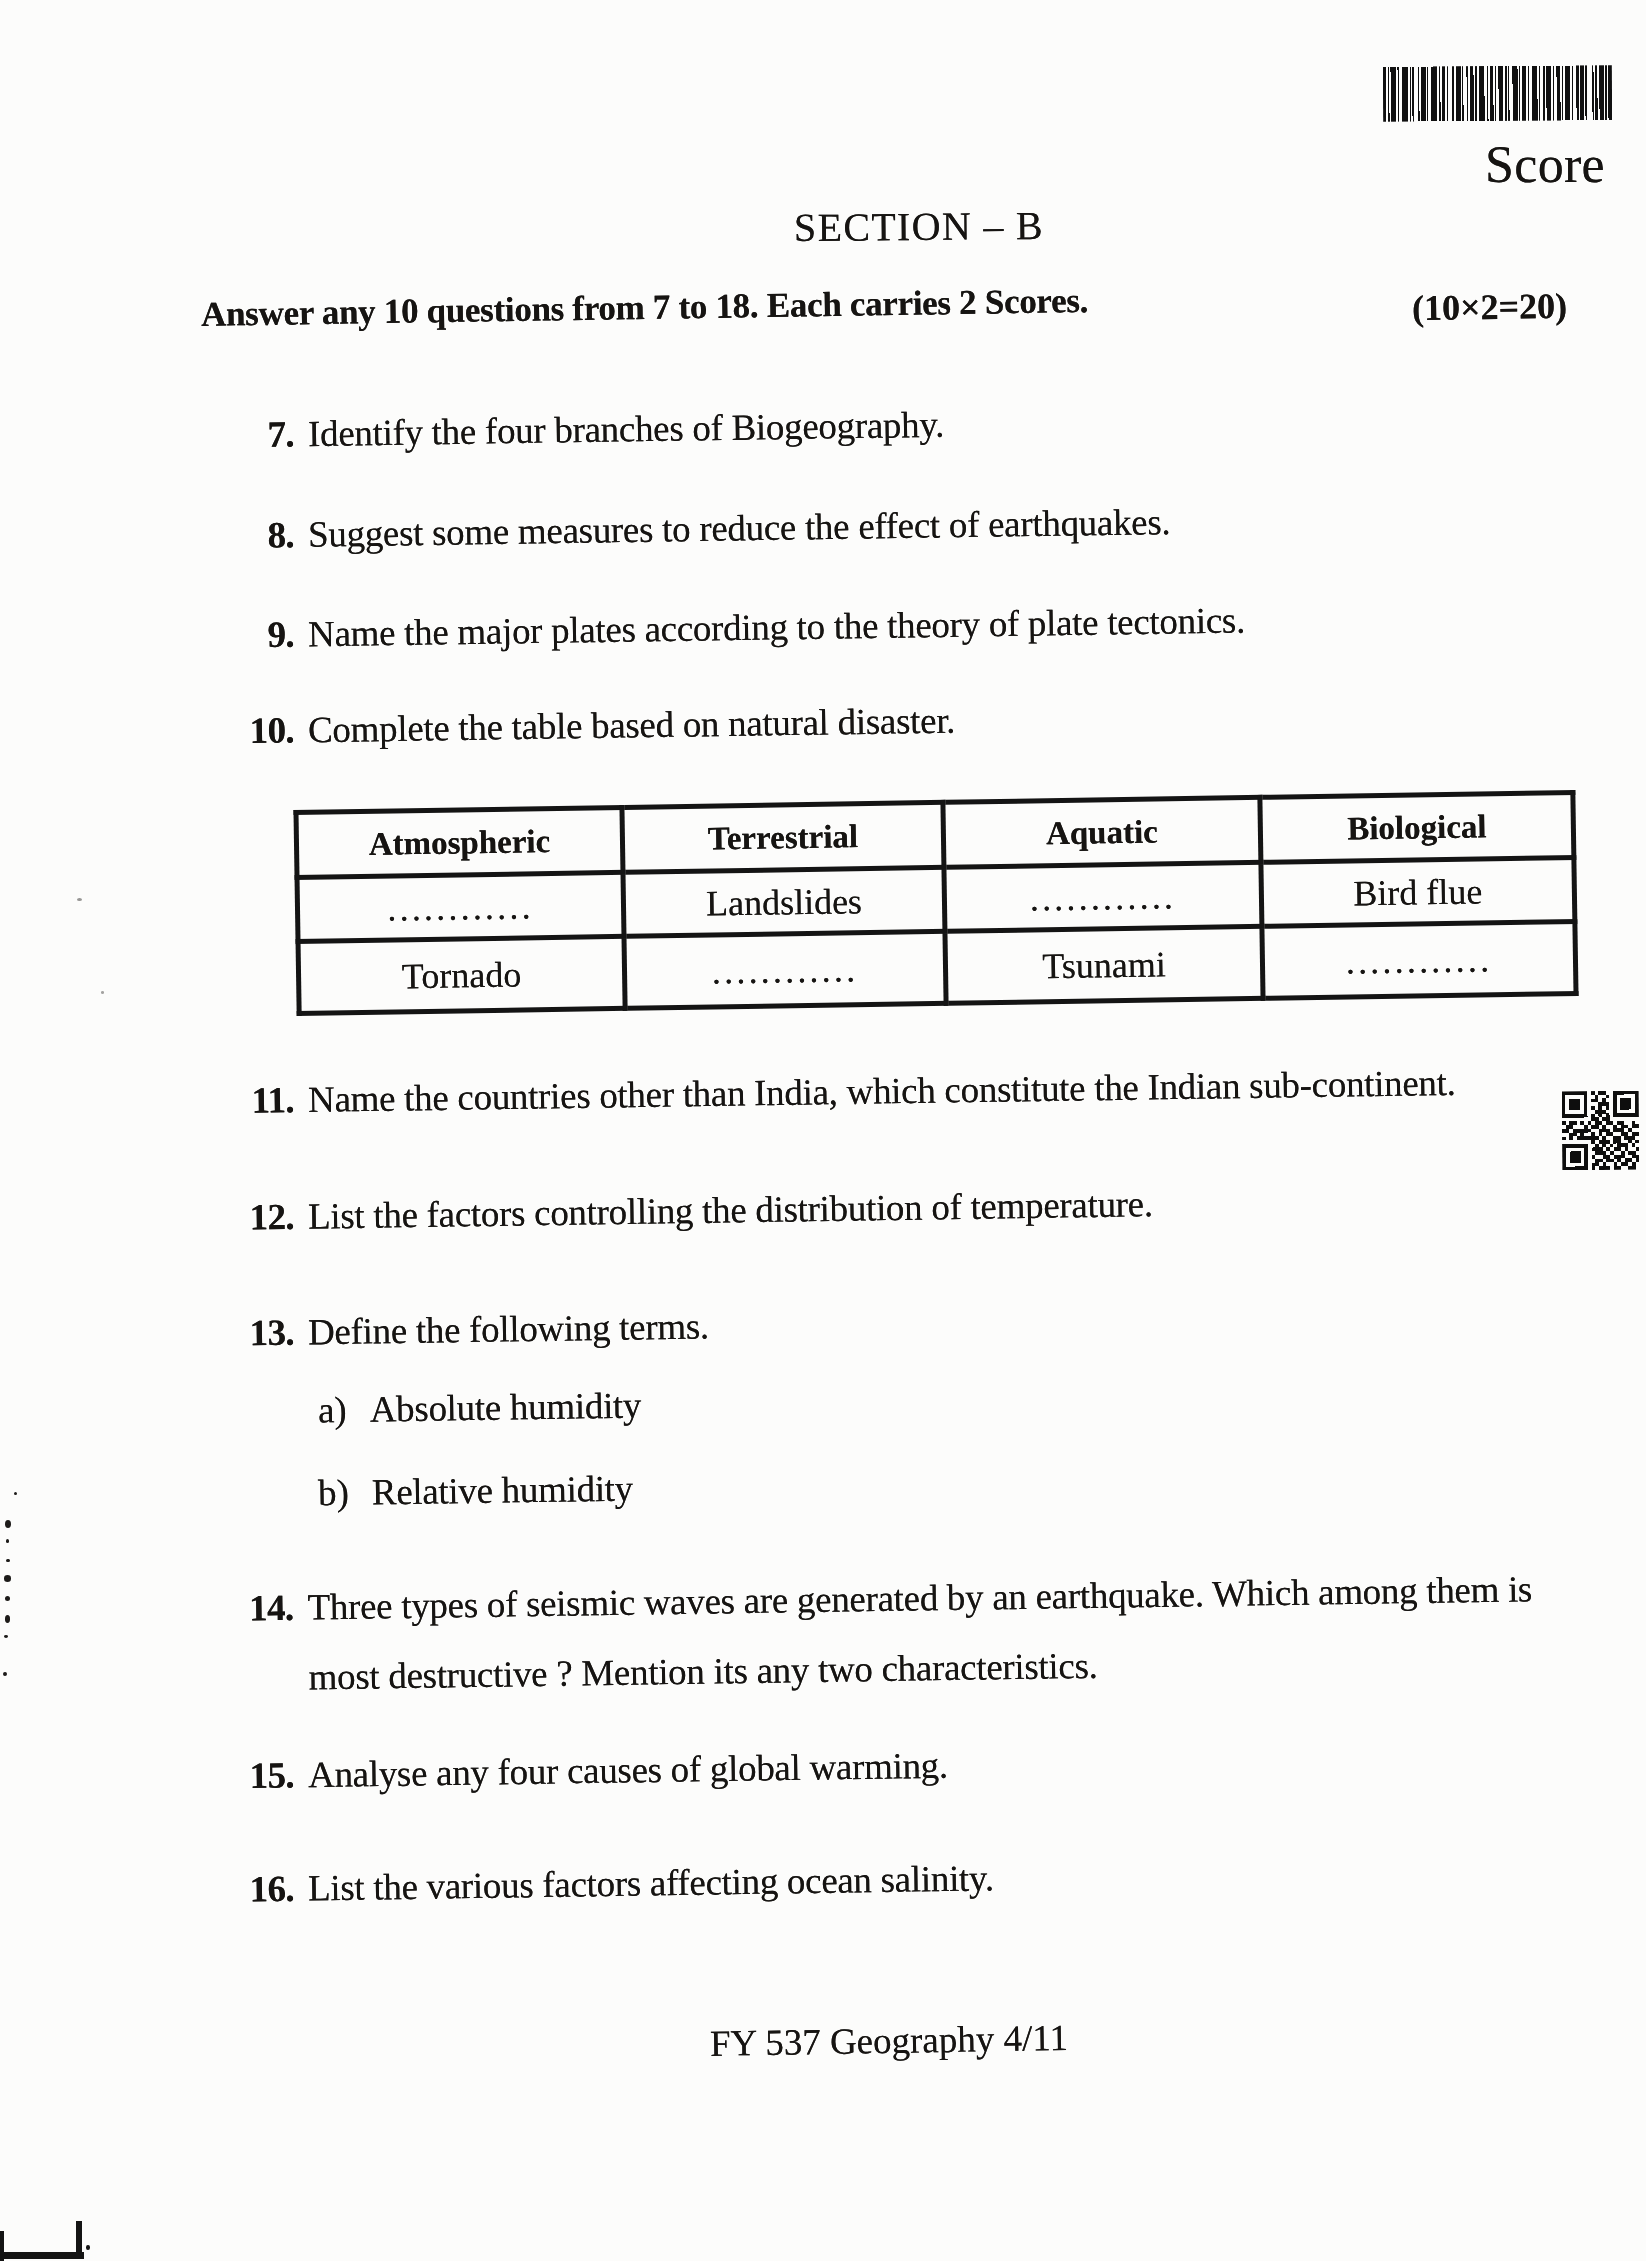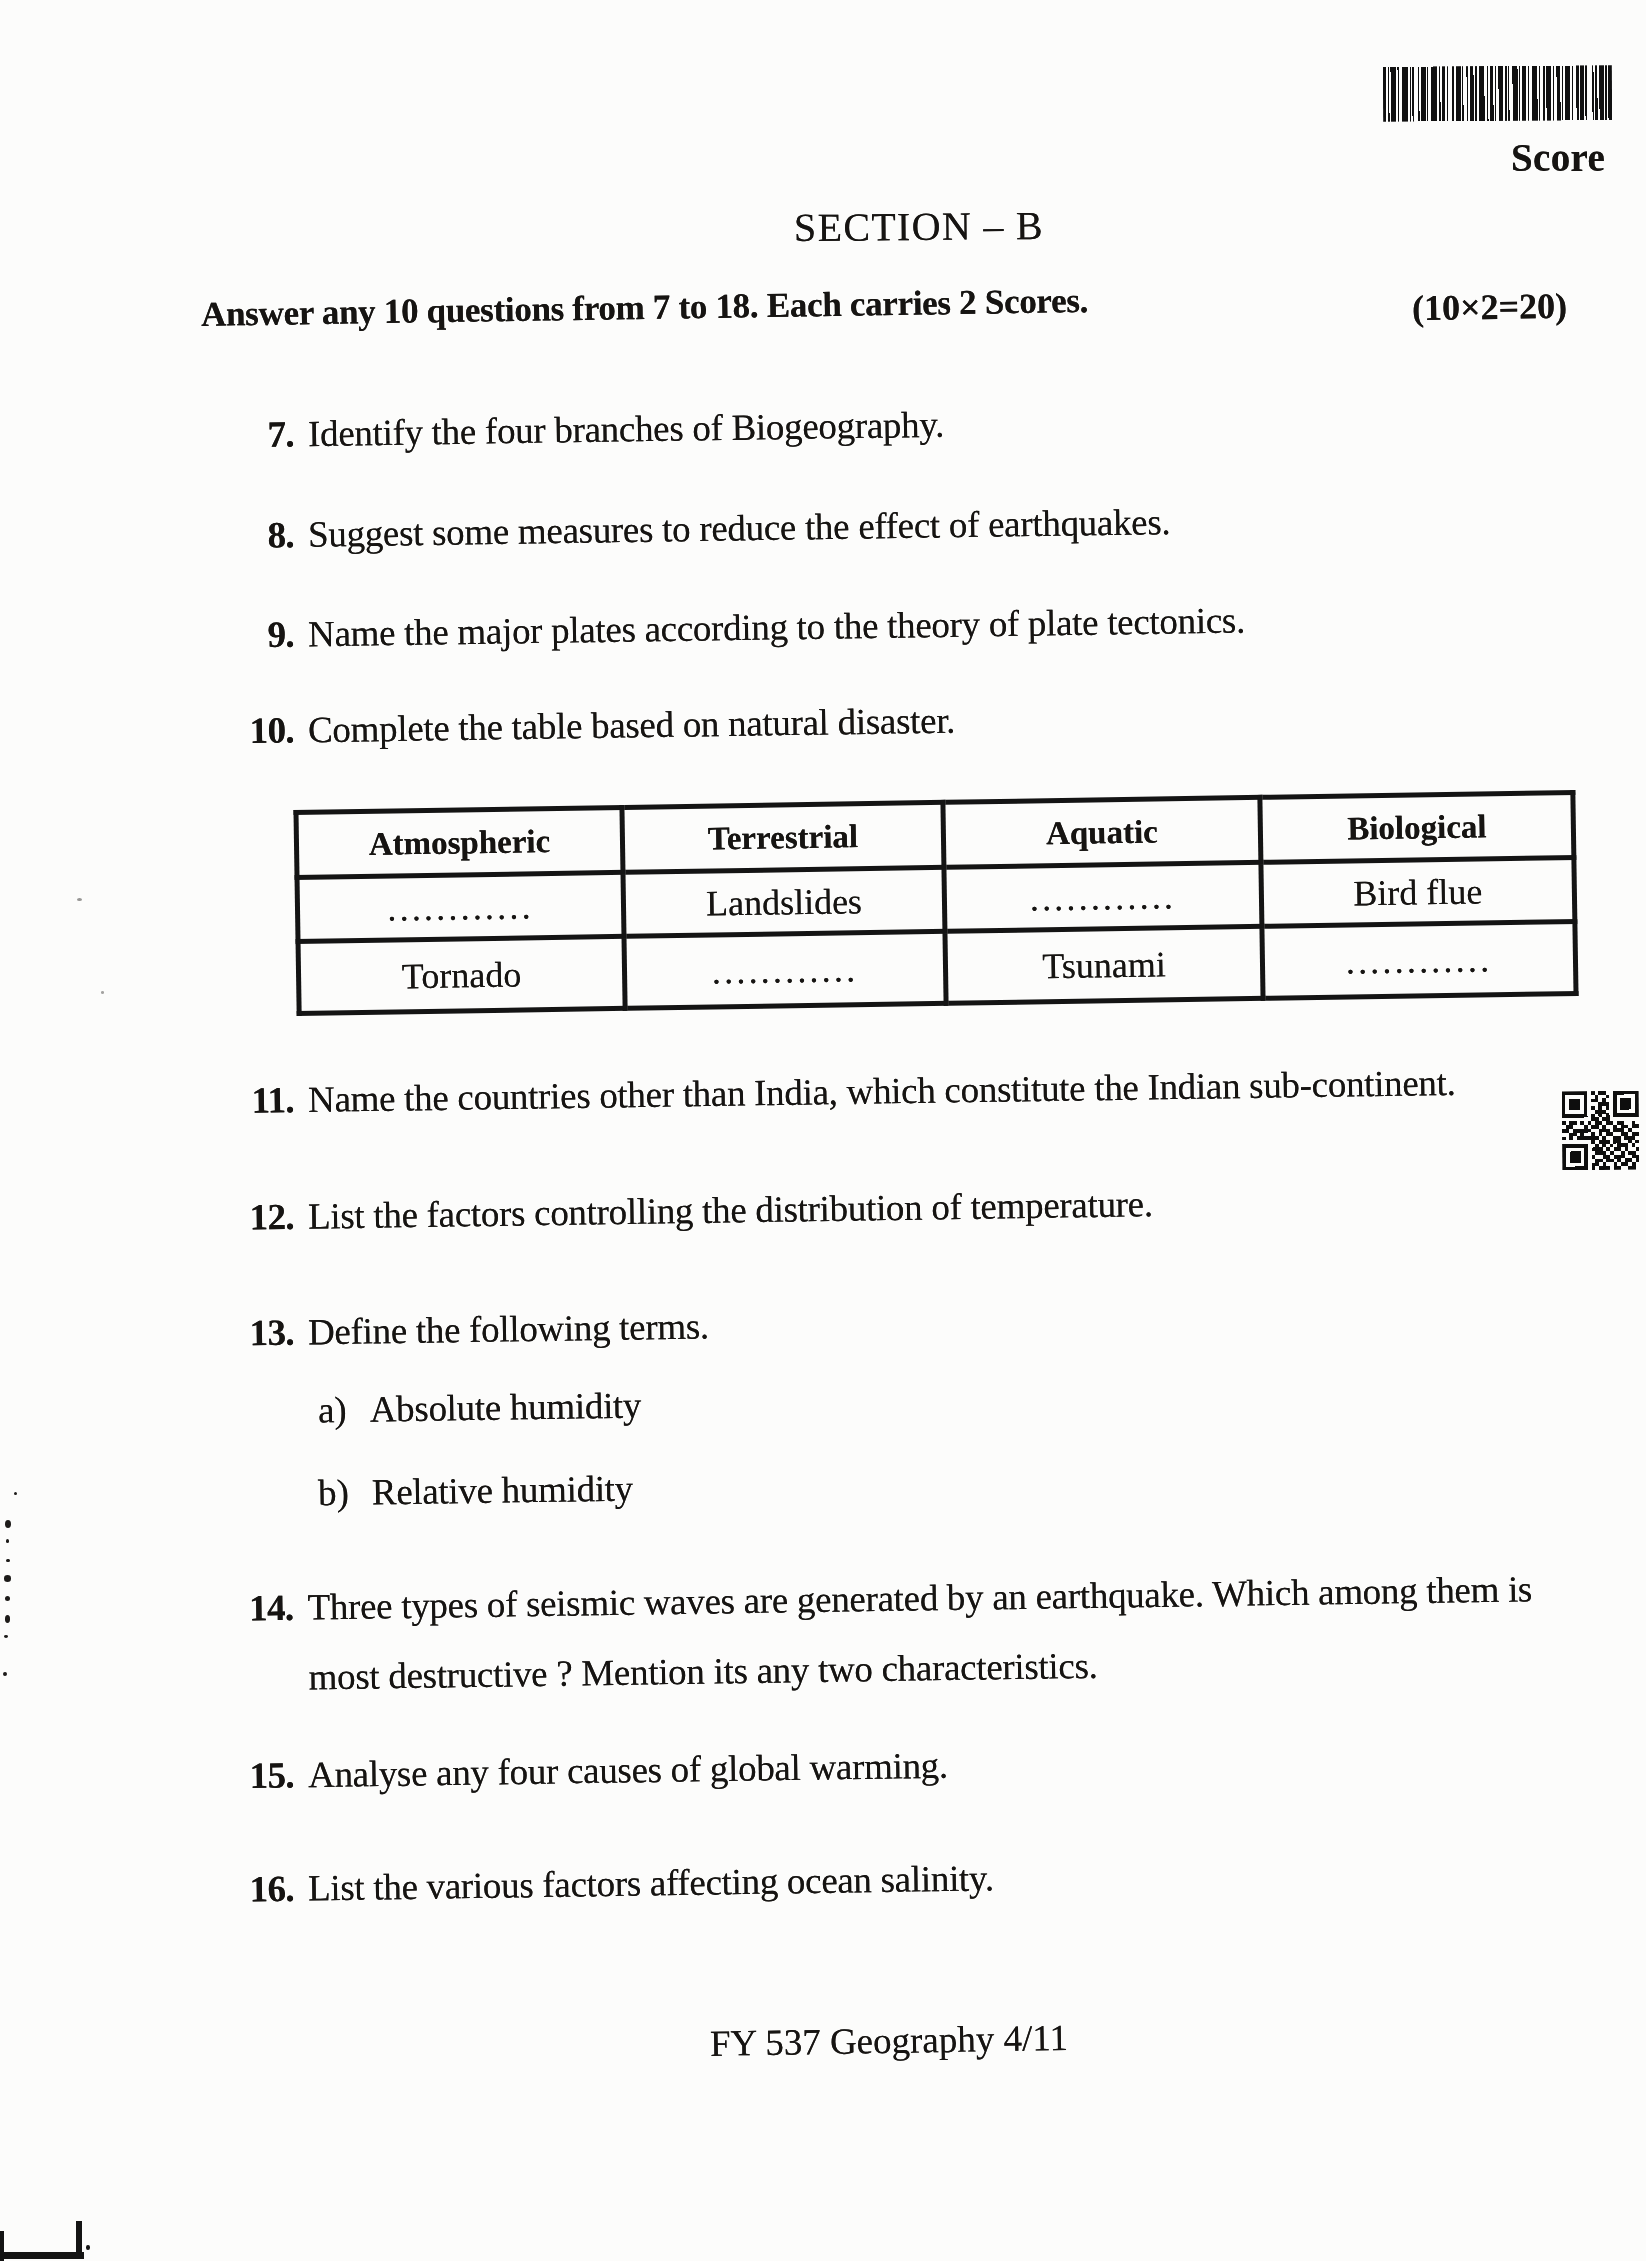--- a/index.html
+++ b/index.html
@@ -6,21 +6,21 @@
   *{margin:0;padding:0;box-sizing:border-box;}
   html,body{background:#fcfcfb;}
   .sheet{
     position:relative;width:1647px;height:2261px;overflow:hidden;
     background:#fcfcfb;color:#161412;
     font-family:"Liberation Serif","DejaVu Serif",serif;
     text-shadow:0 0 0.6px rgba(25,22,18,.85);
   }
   .barcode{position:absolute;left:1383px;top:66px;width:229px;height:55px;overflow:hidden;transform:rotate(-0.4deg);}
   .barcode svg{display:block;}
-  .score{position:absolute;right:42px;top:135px;font-size:39px;font-weight:700;letter-spacing:0.3px;}
+  .score{position:absolute;right:42px;top:135px;font-size:52px;font-weight:400;letter-spacing:0.3px;}
   .section-title{position:absolute;left:794px;top:203px;font-size:40px;letter-spacing:1.3px;transform:rotate(-0.5deg);}
   .instruction{position:absolute;left:201px;top:288px;font-size:35px;font-weight:700;letter-spacing:-0.3px;transform:rotate(-0.9deg);}
   .marks{position:absolute;left:1412px;top:286px;font-size:36px;font-weight:700;transform:rotate(-0.9deg);}
 
   .q{position:absolute;left:235px;display:flex;transform:rotate(-0.85deg);}
   .q .num{width:59px;text-align:right;font-weight:700;font-size:37px;line-height:70px;letter-spacing:-0.6px;flex:none;}
   .q .txt{margin-left:14px;font-size:37px;line-height:70px;letter-spacing:-0.3px;white-space:pre-line;}
 
   .sub{position:absolute;left:318px;display:flex;transform:rotate(-0.85deg);}
   .sub .lbl{font-size:37px;line-height:70px;flex:none;}

